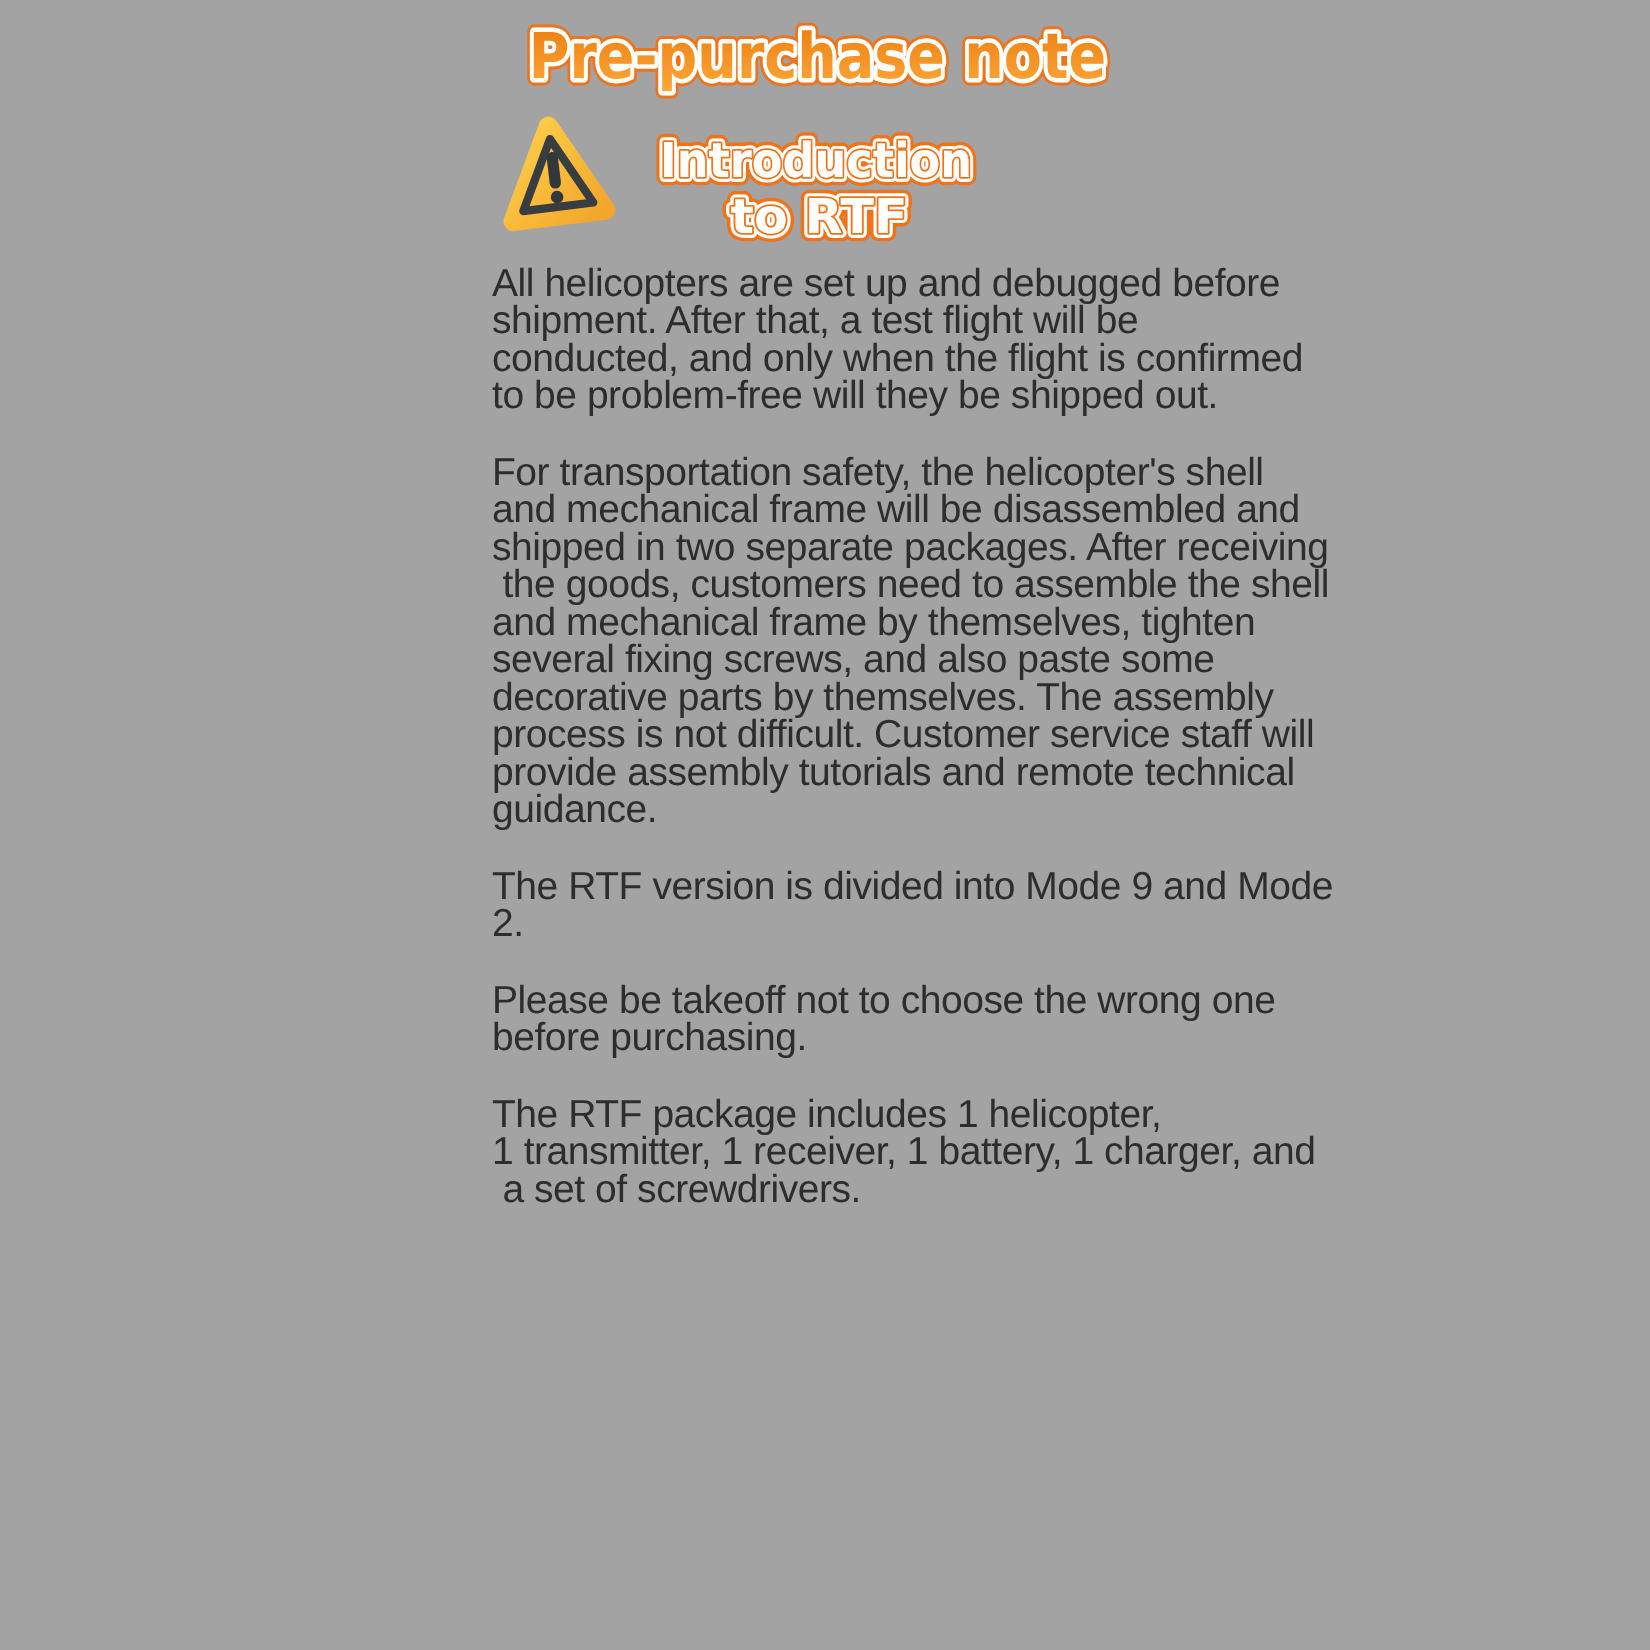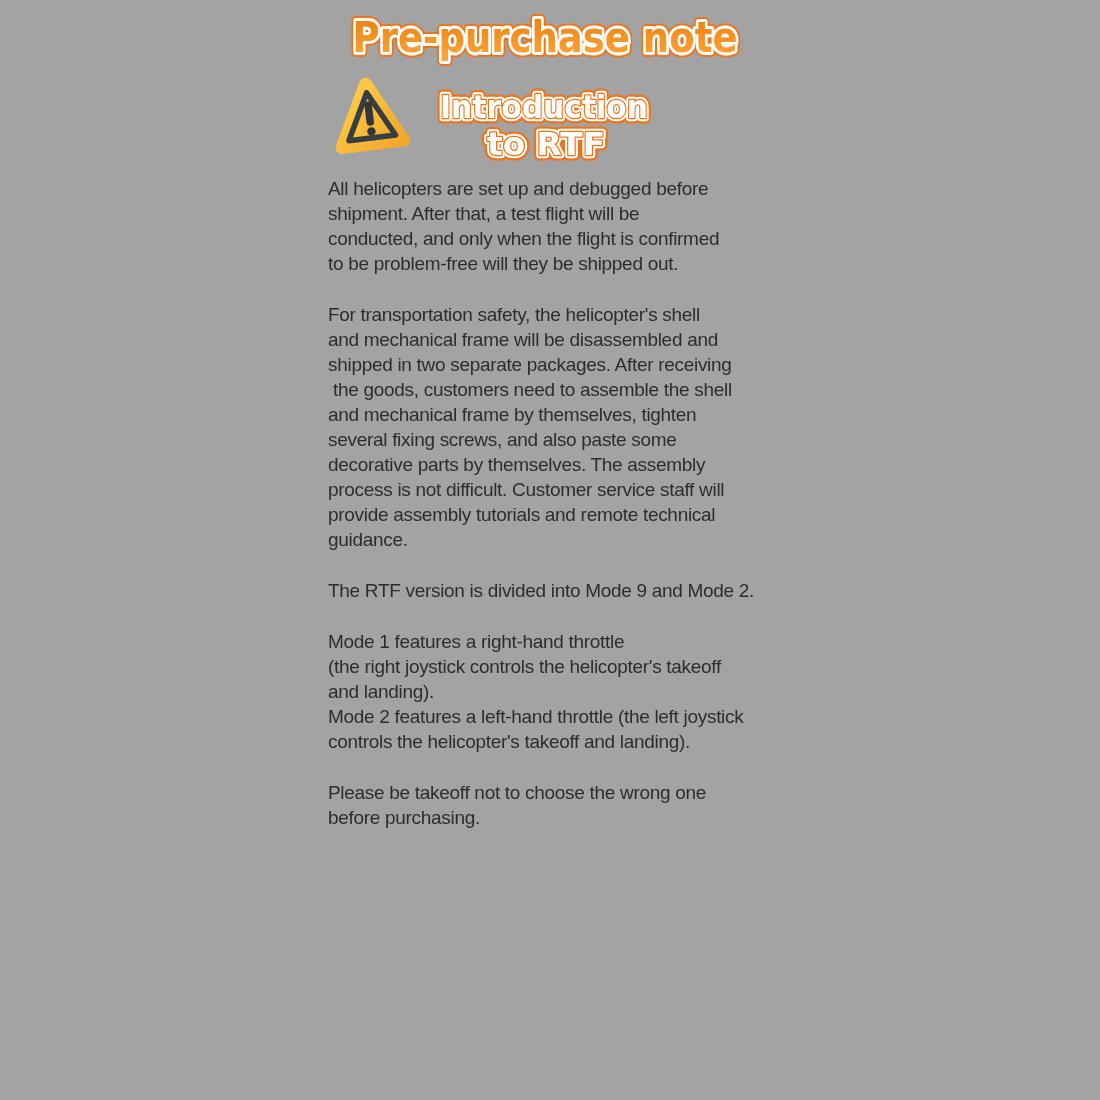--- a/index.html
+++ b/index.html
@@ -71,21 +71,21 @@
     stroke-width: 2.4px;
     stroke-linejoin: round;
     paint-order: stroke;
   }
   .body-text {
     position: absolute;
     left: 328px;
     top: 176px;
     width: 570px;
     color: #2d2d2d;
-    font-size: 19px;
+    font-size: 26px;
     line-height: 25px;
     letter-spacing: -0.3px;
   }
   .para {
     margin: 0 0 26px 0;
     white-space: pre-wrap;
   }
   .para.big-gap {
     margin-top: 24px;
   }
@@ -142,22 +142,20 @@
 and mechanical frame will be disassembled and
 shipped in two separate packages. After receiving
  the goods, customers need to assemble the shell
 and mechanical frame by themselves, tighten
 several fixing screws, and also paste some
 decorative parts by themselves. The assembly
 process is not difficult. Customer service staff will
 provide assembly tutorials and remote technical
 guidance.</p>
     <p class="para">The RTF version is divided into Mode 9 and Mode 2.</p>
-    <p class="para">Mode 1 features a right-hand throttle
-(the right joystick controls the helicopter's takeoff
-and landing).
-Mode 2 features a left-hand throttle (the left joystick
-controls the helicopter's takeoff and landing).</p>
     <p class="para">Please be takeoff not to choose the wrong one
 before purchasing.</p>
+    <p class="para big-gap">The RTF package includes 1 helicopter,
+1 transmitter, 1 receiver, 1 battery, 1 charger, and
+ a set of screwdrivers.</p>
   </div>
 
 </div>
 
 </body></html>

